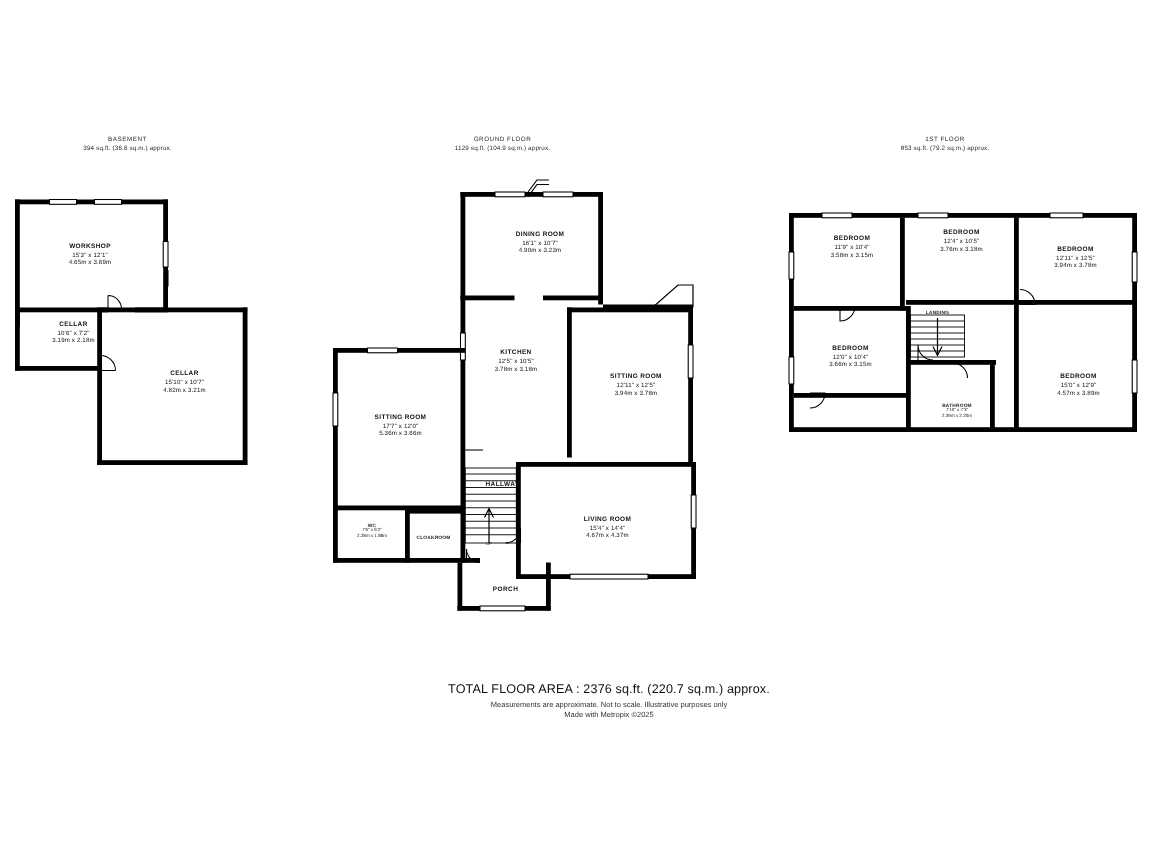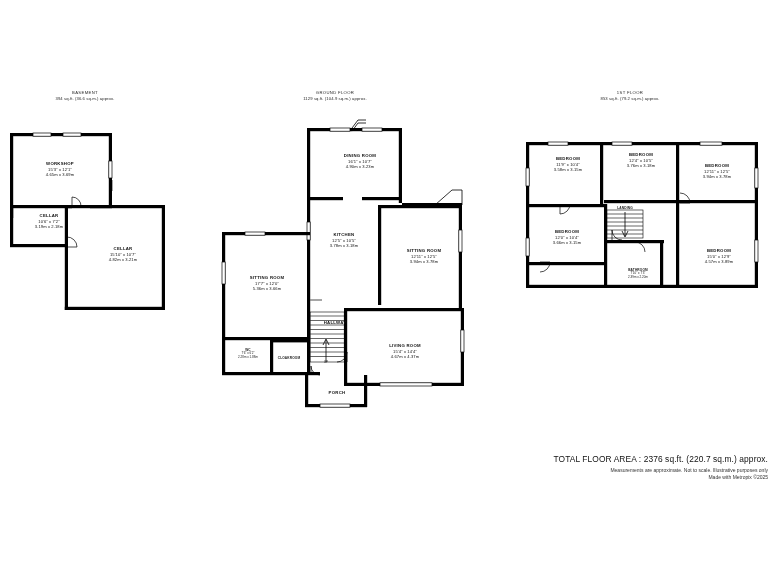--- a/index.html
+++ b/index.html
@@ -19,21 +19,21 @@
   .room .r-imp{font-size:4.1px;letter-spacing:.1px;color:#111;}
   .room .r-met{font-size:4.1px;letter-spacing:.1px;color:#111;}
 
   .tiny{position:absolute;text-align:center;white-space:nowrap;line-height:1.25;}
   .tiny .r-name{font-size:3.2px;font-weight:bold;letter-spacing:.15px;}
   .tiny .r-imp,.tiny .r-met{font-size:3.0px;}
 
   .plain-label{position:absolute;text-align:center;white-space:nowrap;
     font-size:4.3px;font-weight:bold;letter-spacing:.3px;color:#111;}
 
-  .footer{position:absolute;left:0;right:0;text-align:right;margin-left:44px;}
+  .footer{position:absolute;left:0;right:0;text-align:center;margin-left:44px;}
   .footer .total{font-size:8.4px;color:#111;letter-spacing:.1px;}
   .footer .disc{font-size:5px;color:#333;line-height:1.45;margin-top:3px;}
 
   svg{display:block;}
   .wall{fill:#000000;}
   .win{fill:#ffffff;stroke:#000000;stroke-width:.7;}
   .thin{stroke:#000000;stroke-width:.8;fill:none;}
   .door{stroke:#000000;stroke-width:.7;fill:none;}
   .hatch{stroke:#000000;stroke-width:.6;fill:none;}
 </style>

